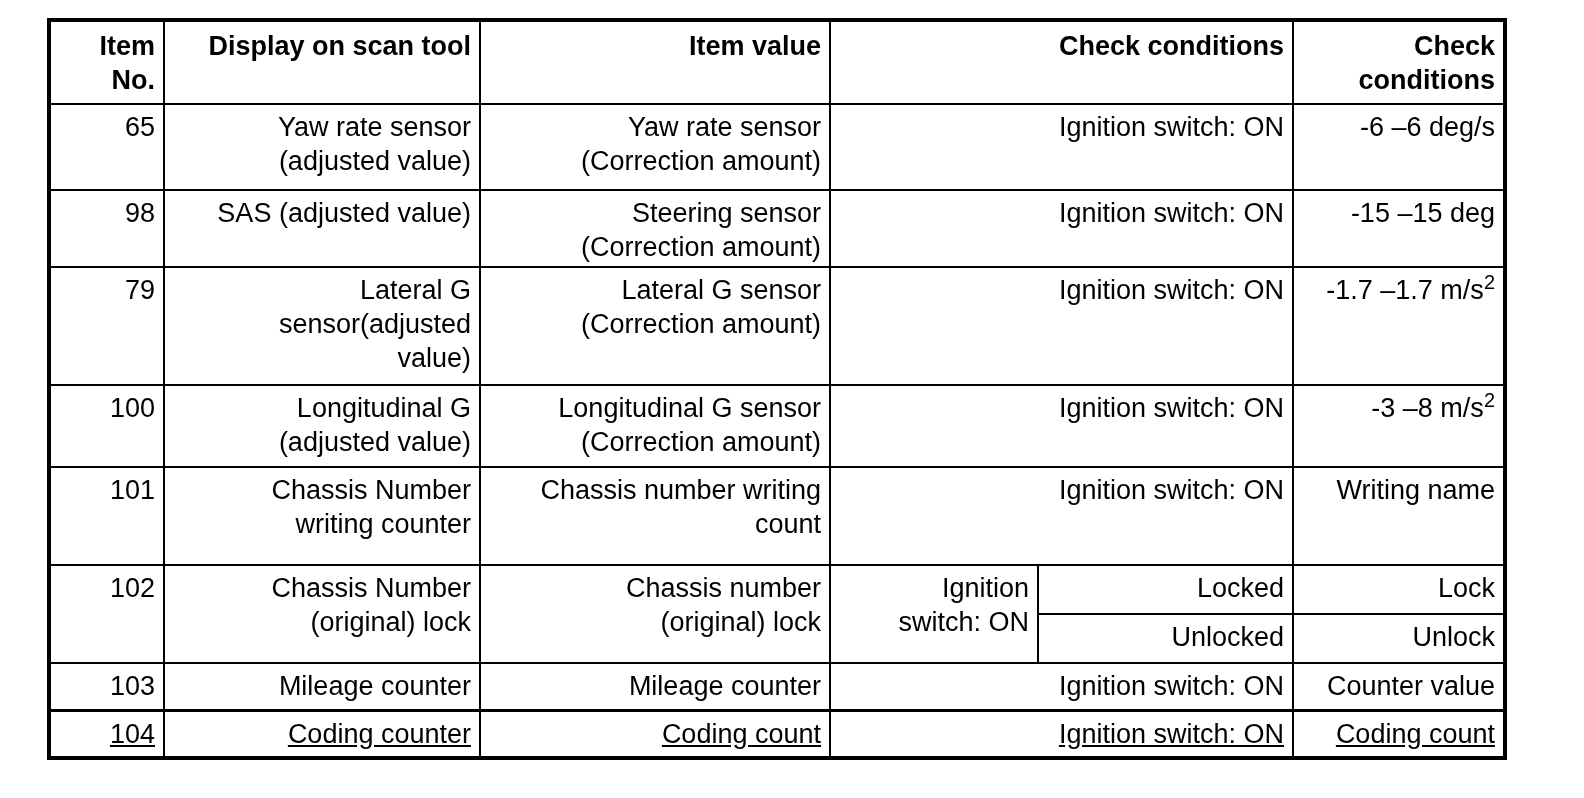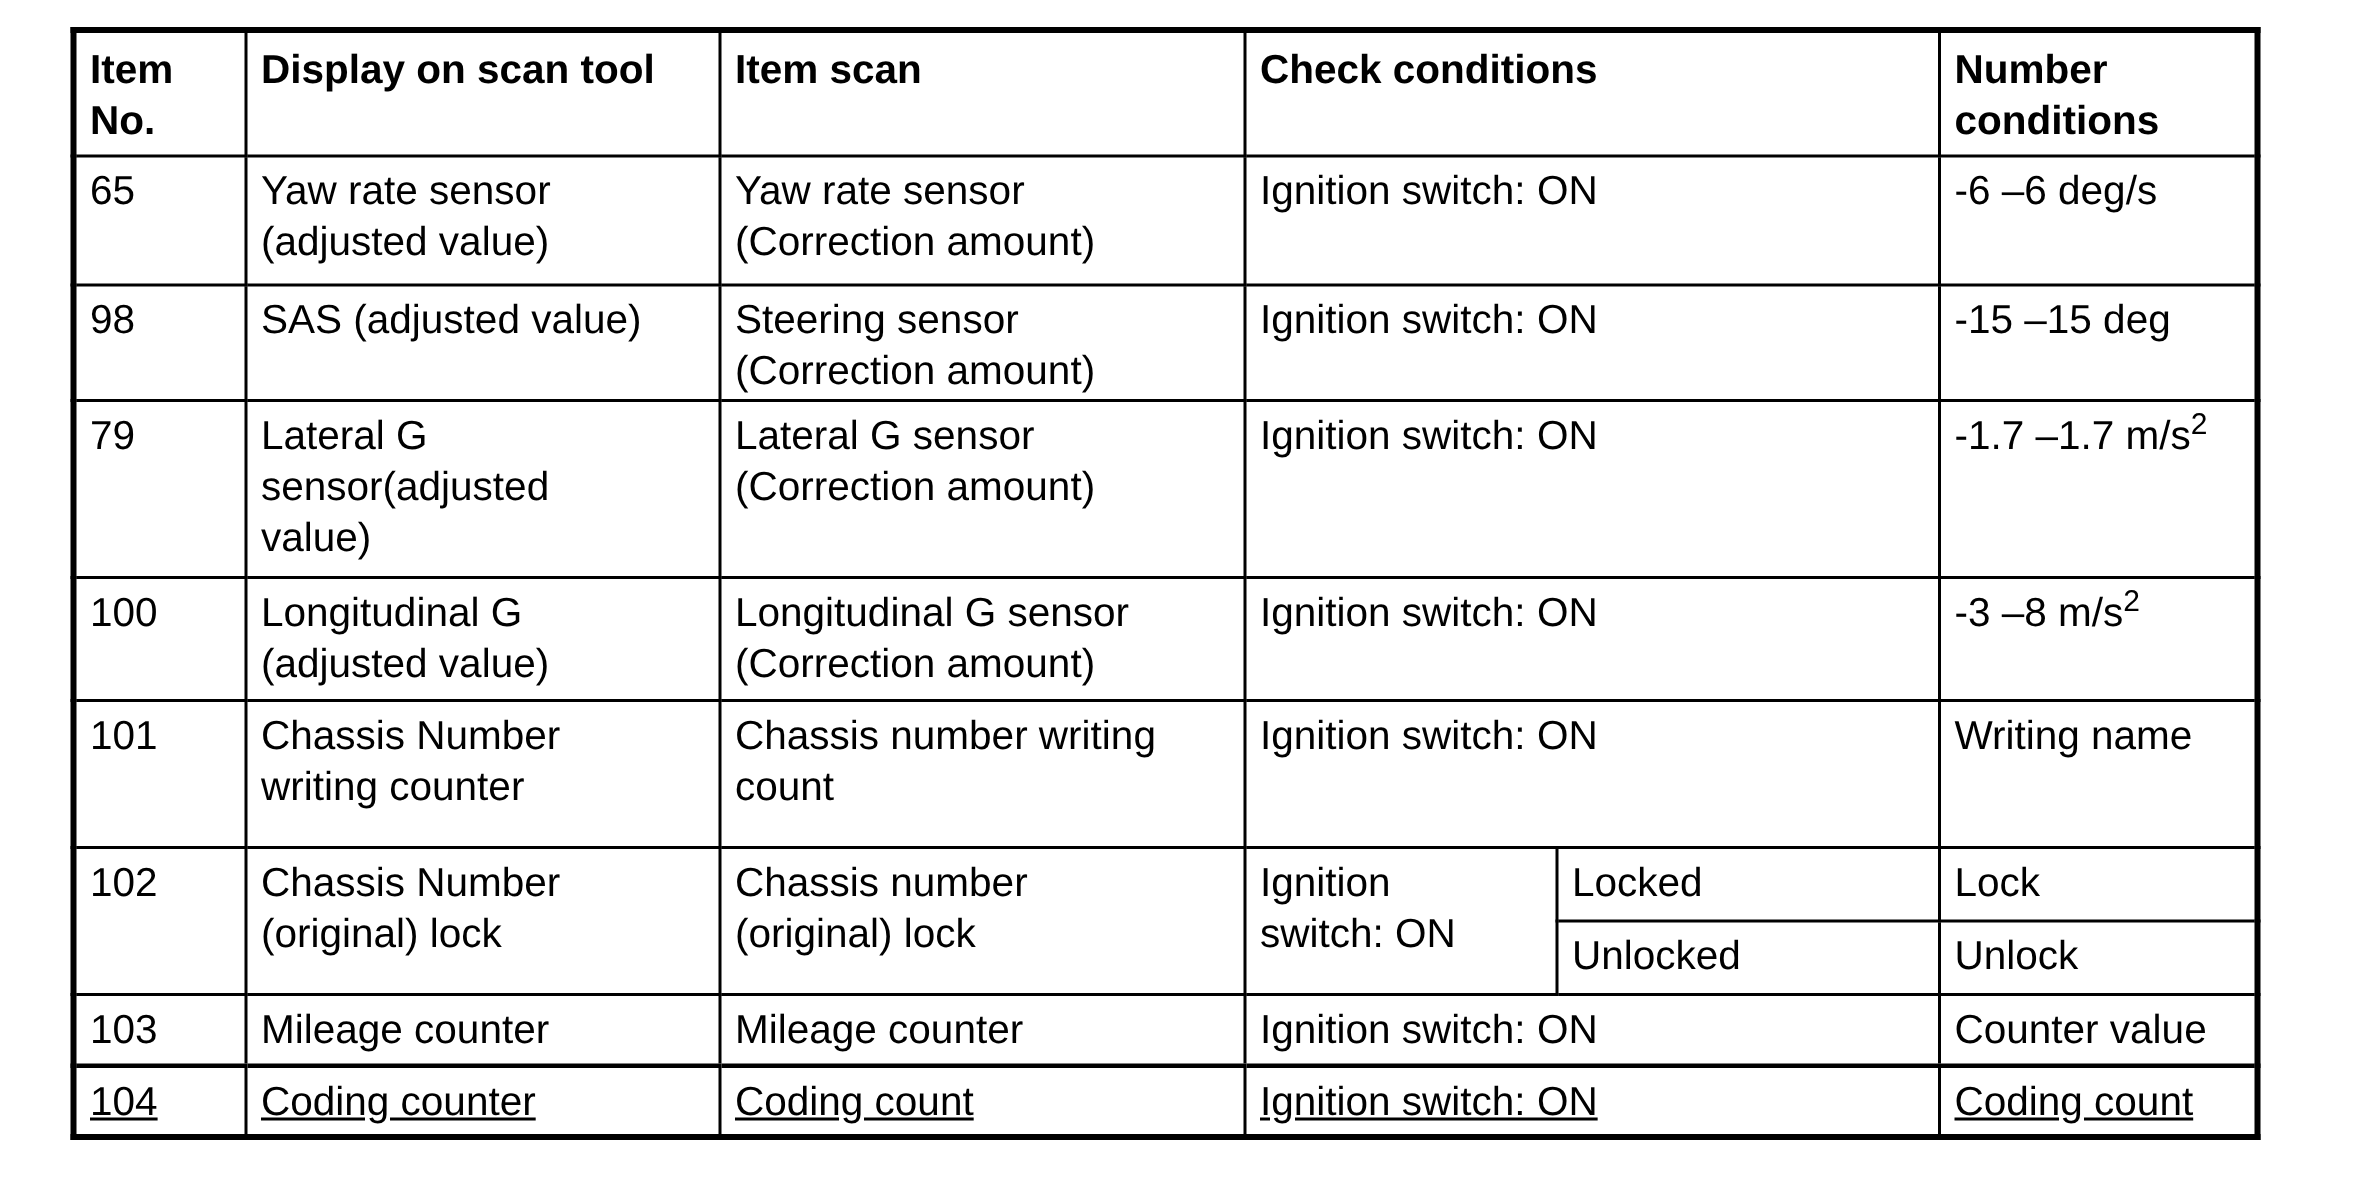--- a/index.html
+++ b/index.html
@@ -27,21 +27,21 @@
     border-collapse: collapse;
     table-layout: fixed;
     width: 1456px;
     border: 4px solid #000000;
     background: #ffffff;
   }
   .data-table th,
   .data-table td {
     border: 2px solid #000000;
     vertical-align: top;
-    text-align: left;
+    text-align: right;
     padding: 5px 8px 2px 9px;
     font-size: 27px;
     line-height: 34px;
     white-space: pre-line;
     overflow: hidden;
   }
   .data-table th {
     font-weight: bold;
     padding-top: 7px;
   }
@@ -65,23 +65,23 @@
         <col style="width:350px">
         <col style="width:208px">
         <col style="width:255px">
         <col style="width:212px">
       </colgroup>
       <thead>
         <tr style="height:84px">
           <th>Item
 No.</th>
           <th>Display on scan tool</th>
-          <th>Item scan</th>
+          <th>Item value</th>
           <th colspan="2">Check conditions</th>
-          <th>Number
+          <th>Check
 conditions</th>
         </tr>
       </thead>
       <tbody>
         <tr style="height:86px">
           <td>65</td>
           <td>Yaw rate sensor
 (adjusted value)</td>
           <td>Yaw rate sensor
 (Correction amount)</td>

